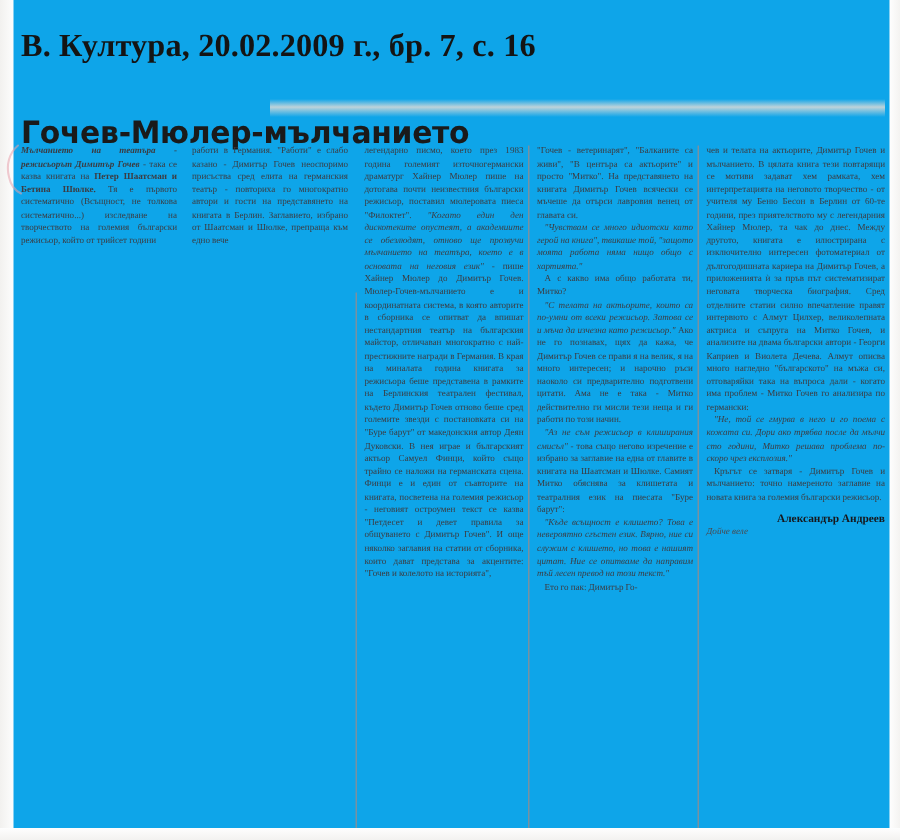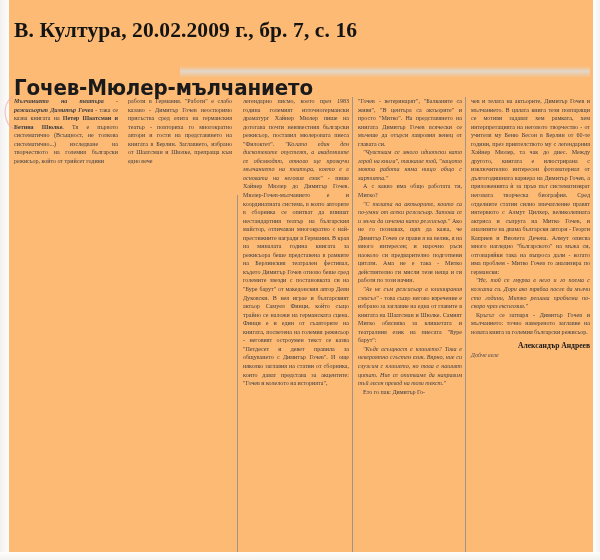--- a/index.html
+++ b/index.html
@@ -13,21 +13,21 @@
     overflow: hidden;
     font-family: "Liberation Serif", "DejaVu Serif", serif;
     position: relative;
     -webkit-font-smoothing: antialiased;
   }
 
   
   #page {
     position: absolute;
     inset: 0;
-    background: #fdba74;
+    background: #0ea5e9;
   }
 
   
   .paper-edge-left {
     position: absolute;
     left: 0; top: 0; bottom: 0;
     width: 9px;
     background: linear-gradient(to right, #f2f1ef 0%, #fdfdfd 100%);
     pointer-events: none;
   }

